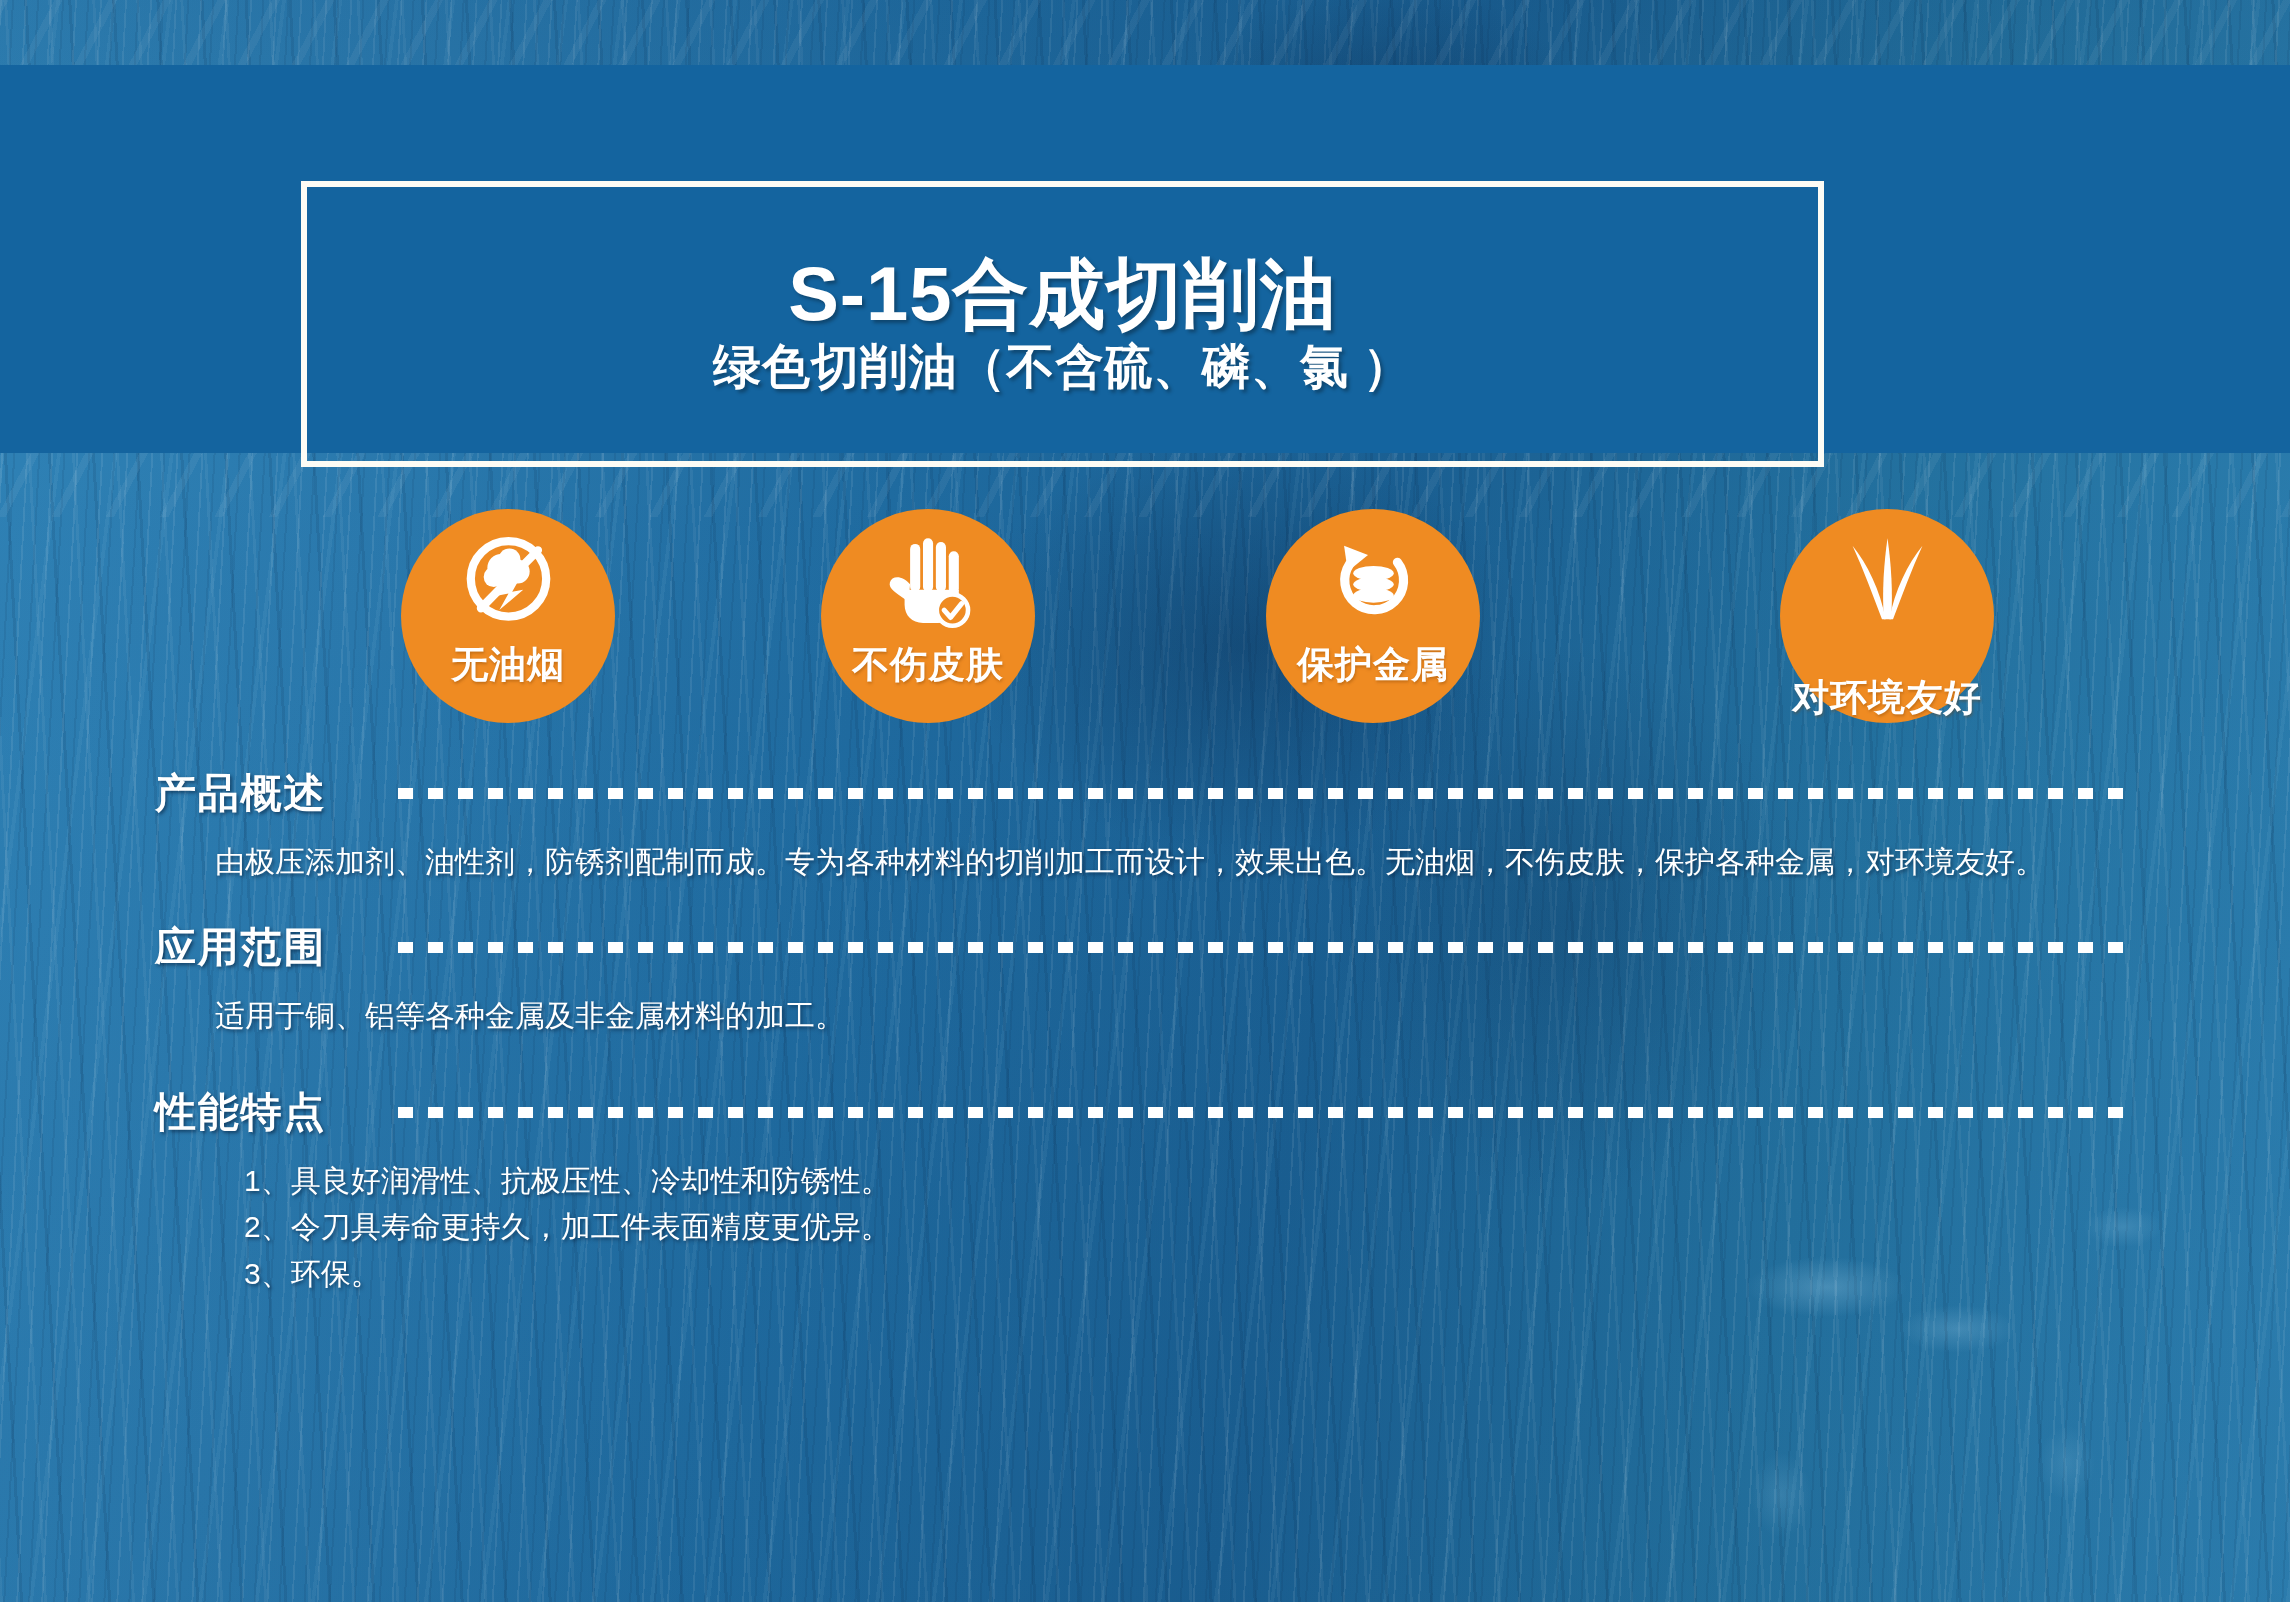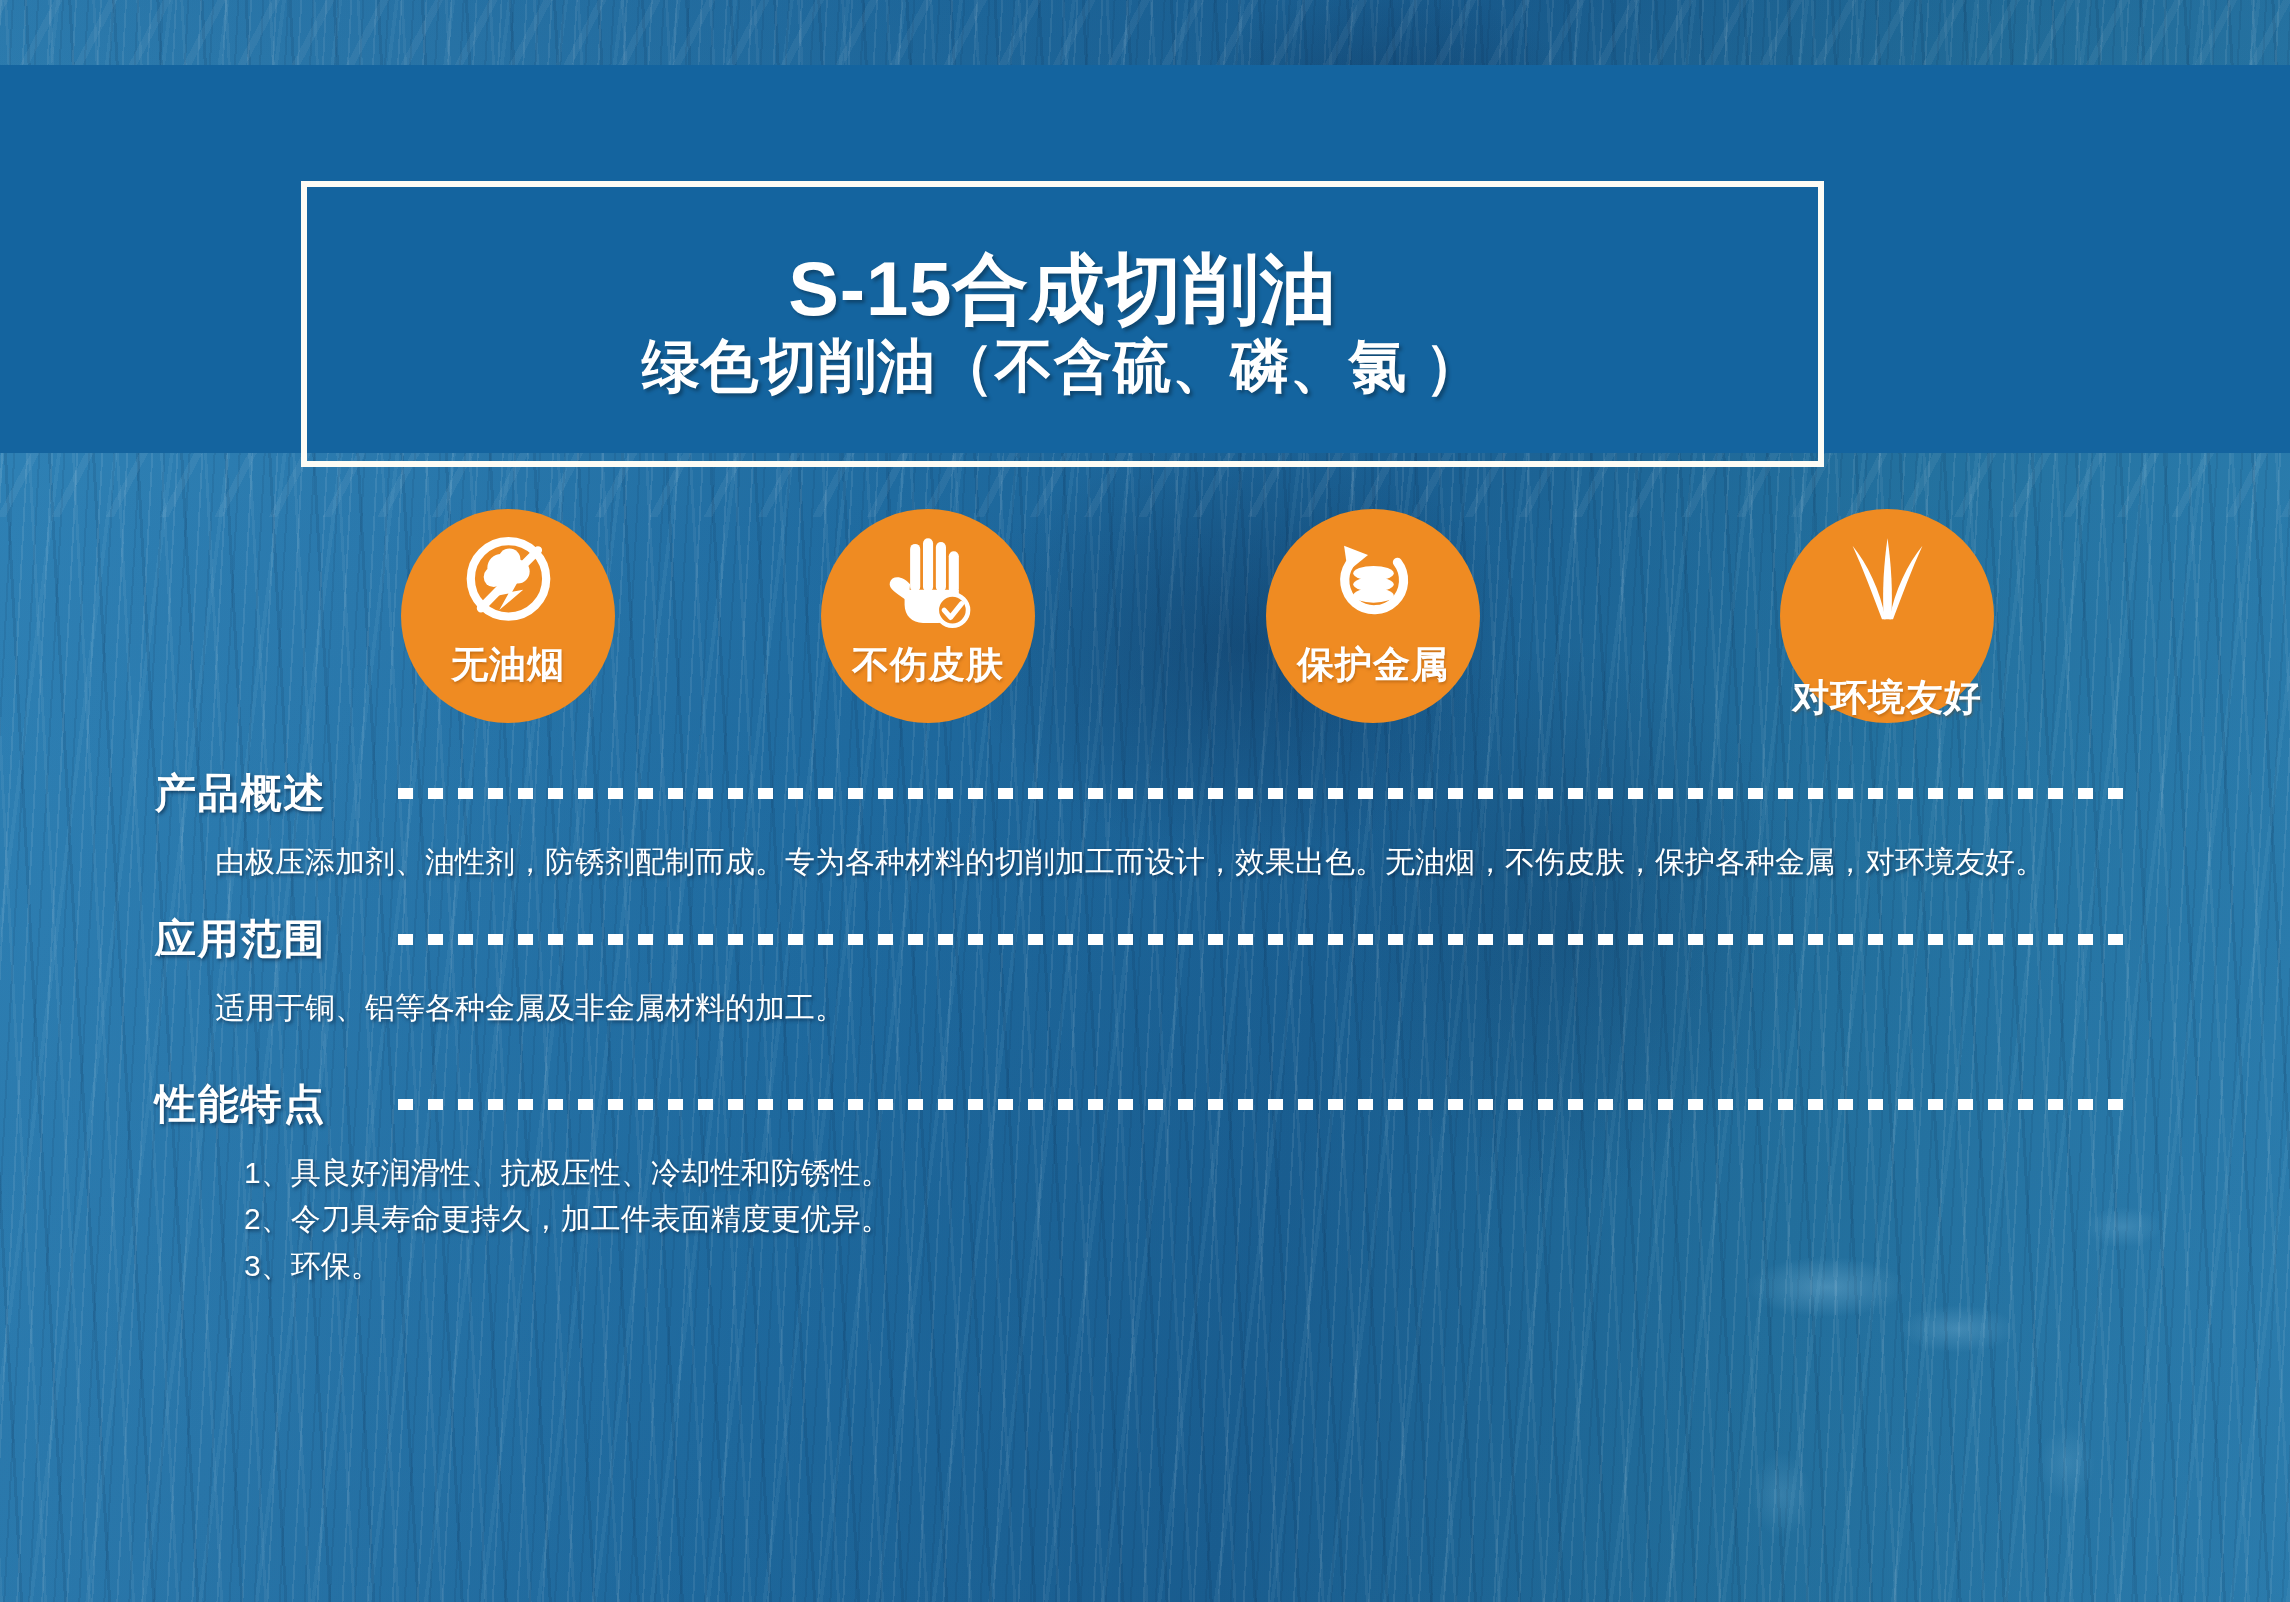--- a/index.html
+++ b/index.html
@@ -68,21 +68,21 @@
     gap:5.5px;
   }
   .title-line{
     color:#ffffff;
     font-weight:bold;
     letter-spacing:0.9px;
     white-space:nowrap;
     text-shadow:2.8px 2.8px 3.7px rgba(0,0,0,.30);
   }
   #product-title{ font-size:76px; line-height:1.05; }
-  #product-subtitle{ font-size:58px; line-height:1.12; }
+  #product-subtitle{ font-size:48px; line-height:1.12; }
 
   
   #badges-row{
     position:absolute; left:0; top:509px; width:2291px; height:222px;
   }
   .badge{
     position:absolute; top:0;
     width:214px; height:214px;
     border-radius:50%;
     background:#ef8b22;
@@ -145,21 +145,21 @@
     margin-top:20px;
     text-shadow:1.8px 1.8px 3.7px rgba(0,20,45,.55);
   }
   .indent{ text-indent:2em; display:block; }
   .feature-item{
     display:block;
     padding-left:89px;
     margin-bottom:3.7px;
   }
 
-  #section-overview{ margin-bottom:28px; }
+  #section-overview{ margin-bottom:36px; }
   #section-scope{ margin-bottom:48px; }
 </style>
 </head>
 <body>
 
 <div id="bg-photo"></div>
 <div id="bg-streaks"></div>
 <div id="bg-darken"></div>
 
 <div id="header-banner">

